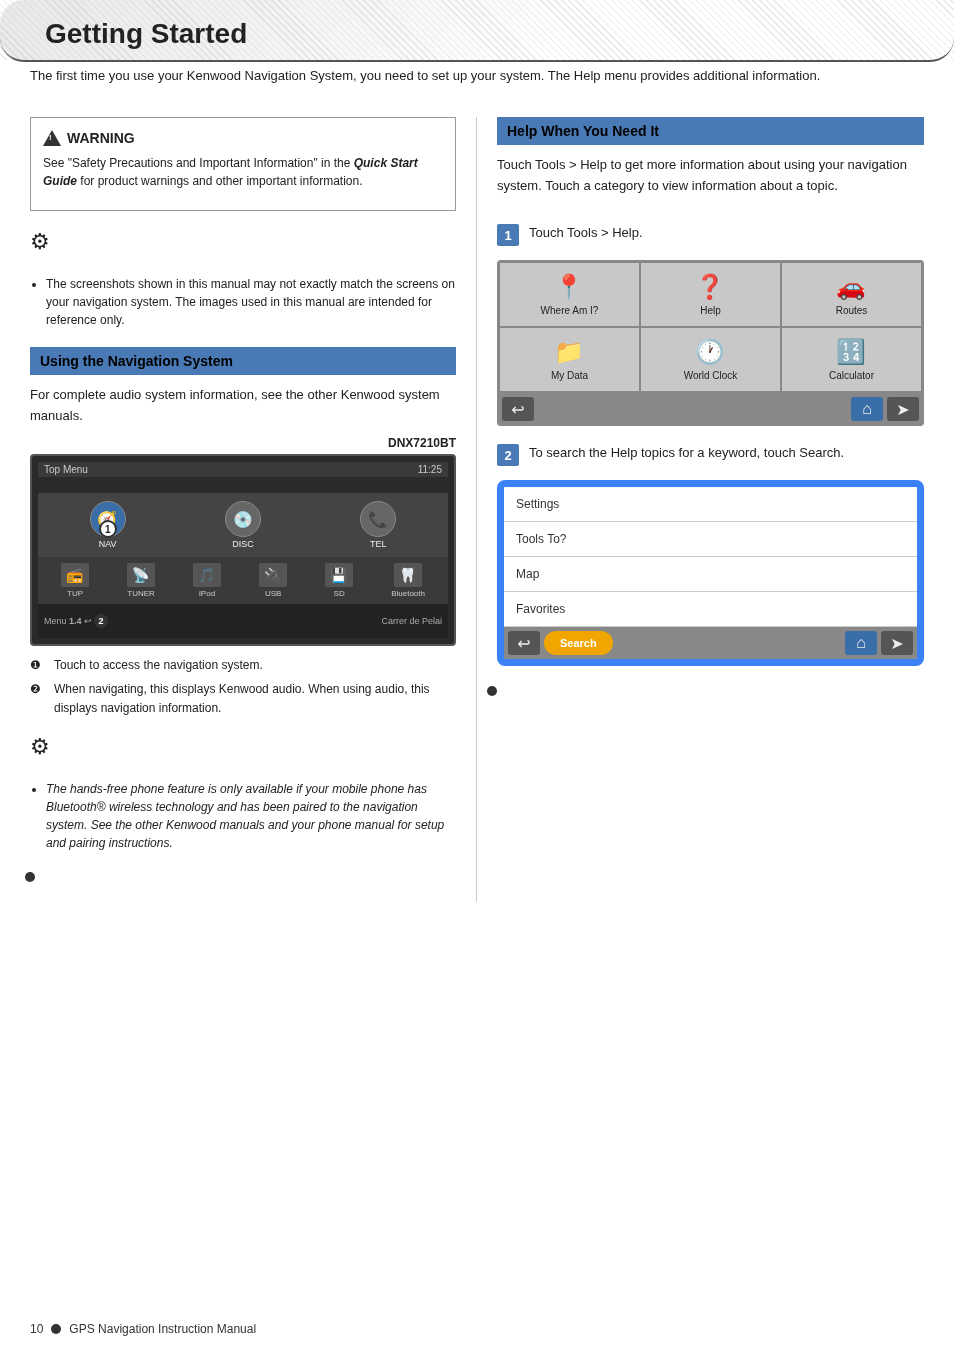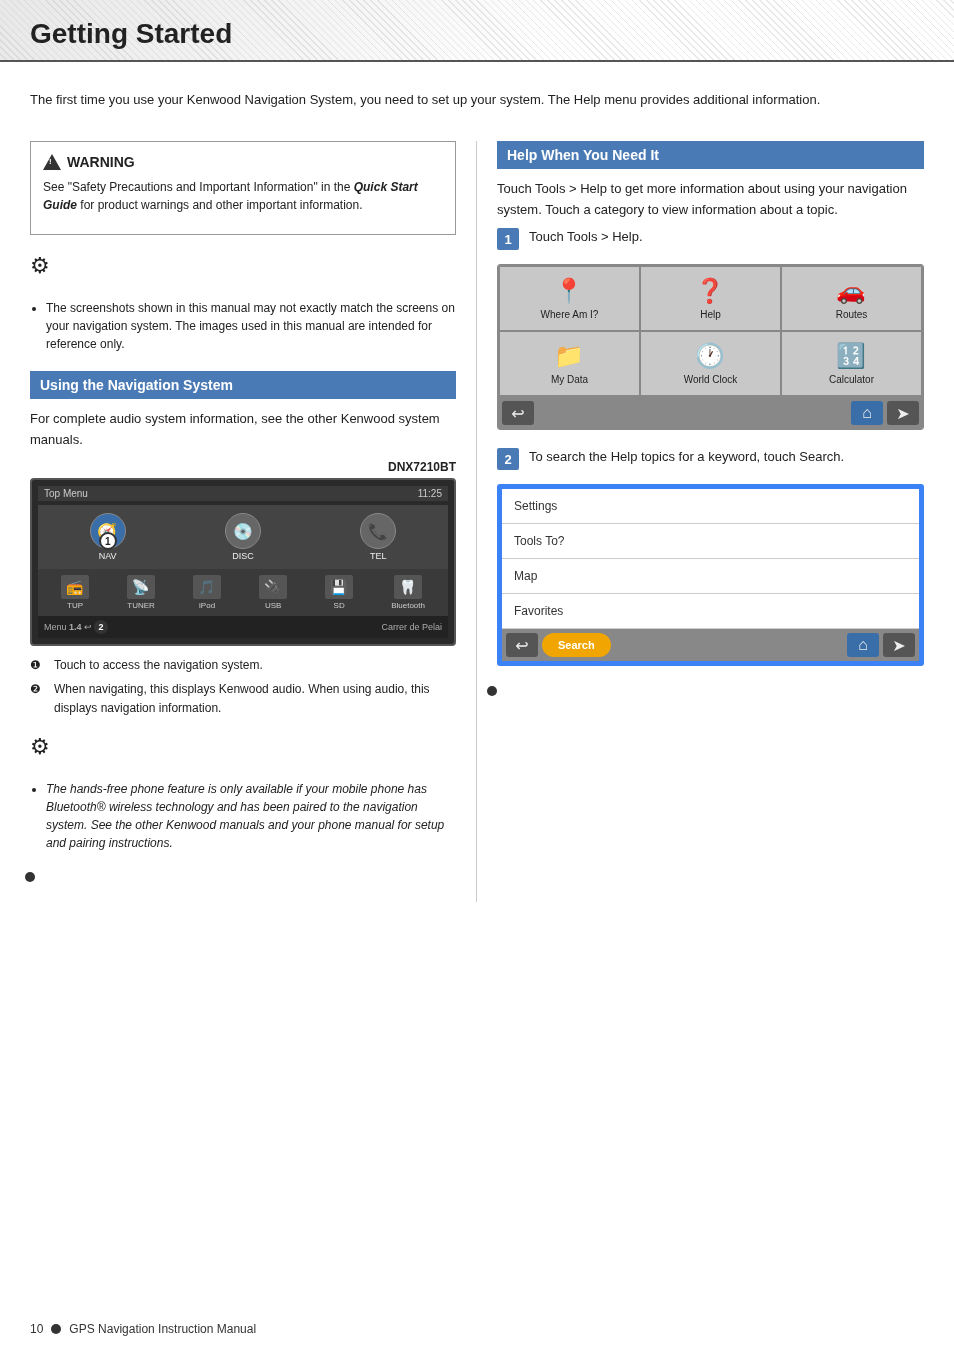--- a/index.html
+++ b/index.html
@@ -9,24 +9,25 @@
       background: #fff;
       color: #222;
       width: 954px;
       min-height: 1354px;
       position: relative;
     }
 
     
     .page-header {
       position: relative;
-      padding: 18px 30px 10px 30px;
+      padding: 18px 30px 10px 45px;
       border-bottom: 2px solid #555;
-      margin-bottom: 28px;
+      margin-bottom: 4px;
       background: linear-gradient(135deg, #e8e8e8 0%, #fff 60%);
+      border-radius: 24px;
     }
     .page-header::before {
       content: '';
       position: absolute;
       top: 0; left: 0; right: 0; bottom: 0;
       background: repeating-linear-gradient(
         45deg,
         transparent,
         transparent 4px,
         rgba(180,180,180,0.3) 4px,
@@ -62,21 +63,21 @@
     .intro-text {
       font-size: 13px;
       line-height: 1.6;
       margin-bottom: 30px;
       padding: 0 30px;
     }
 
     
     .section-header {
       background: #4a7ab5;
-      color: #ffffff;
+      color: #000000;
       font-weight: bold;
       font-size: 14px;
       padding: 6px 10px;
       margin-bottom: 10px;
     }
 
     
     .warning-box {
       border: 1px solid #999;
       padding: 12px;
@@ -136,21 +137,21 @@
       margin-bottom: 10px;
       position: relative;
     }
     .device-topbar {
       background: #3a3a3a;
       color: #ccc;
       font-size: 10px;
       padding: 2px 6px;
       display: flex;
       justify-content: space-between;
-      margin-bottom: 4px;
+      margin-bottom: 16px;
     }
     .device-icons-row {
       display: flex;
       justify-content: space-around;
       background: #444;
       padding: 8px 4px;
       gap: 4px;
     }
     .device-icon-item {
       display: flex;
@@ -194,21 +195,21 @@
       display: flex;
       align-items: center;
       justify-content: center;
       font-size: 14px;
       border-radius: 2px;
     }
     .device-status-bar {
       background: #222;
       color: #aaa;
       font-size: 9px;
-      padding: 4px 6px;
+      padding: 10px 6px;
       display: flex;
       justify-content: space-between;
       align-items: center;
     }
     .circle-num {
       display: inline-flex;
       align-items: center;
       justify-content: center;
       width: 18px;
       height: 18px;
@@ -242,21 +243,21 @@
       top: 0;
     }
 
     
     .help-section {
       margin-bottom: 18px;
     }
     .help-section-body {
       font-size: 13px;
       line-height: 1.6;
-      margin-bottom: 8px;
+      margin-bottom: 28px;
     }
 
     
     .step-indicator {
       display: flex;
       align-items: flex-start;
       gap: 10px;
       margin-bottom: 14px;
     }
     .step-num-box {
@@ -324,22 +325,22 @@
       display: flex;
       align-items: center;
       justify-content: center;
       border-radius: 3px;
       cursor: pointer;
     }
     .tools-nav-btn.accent { background: #3a6ea8; }
 
     
     .help-list-screen {
-      border: 5px solid #3b82f6;
-      border-radius: 3px;
+      border: 7px solid #3b82f6;
+      border-radius: 8px;
       overflow: hidden;
       margin-top: 10px;
       background: #fff;
     }
     .help-list-item {
       padding: 10px 12px;
       border-bottom: 1px solid #ccc;
       font-size: 12px;
       color: #333;
     }

